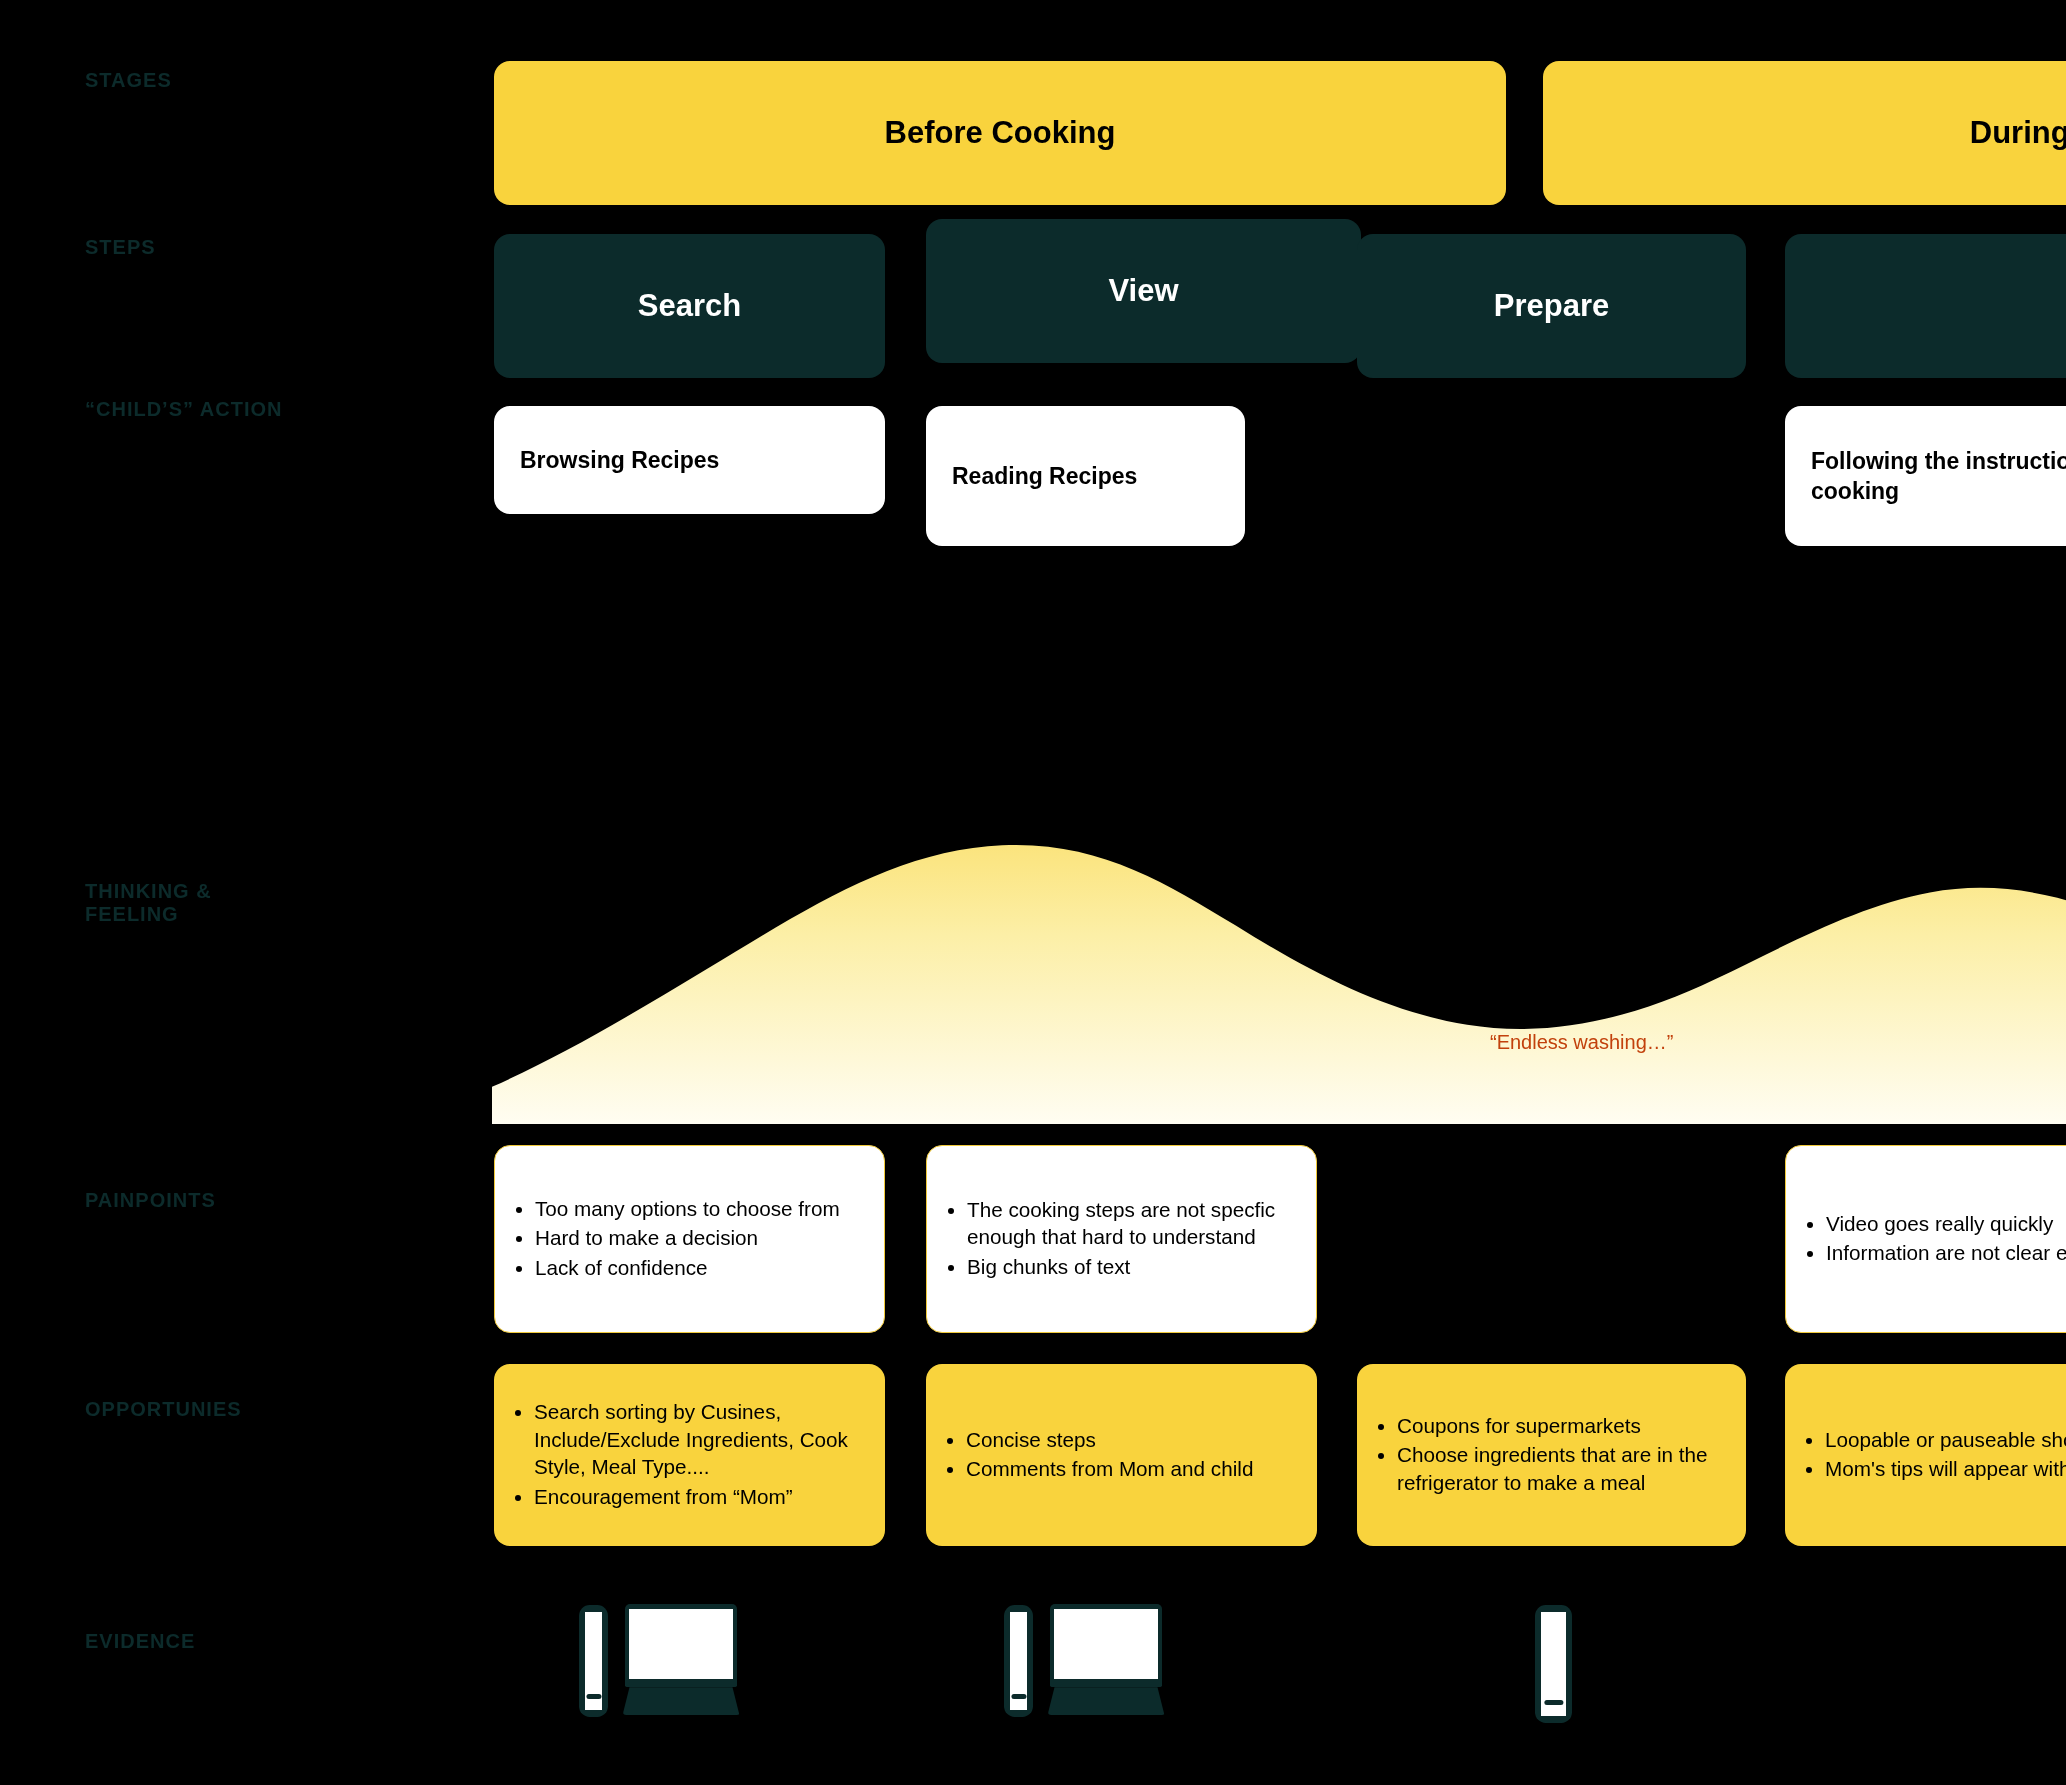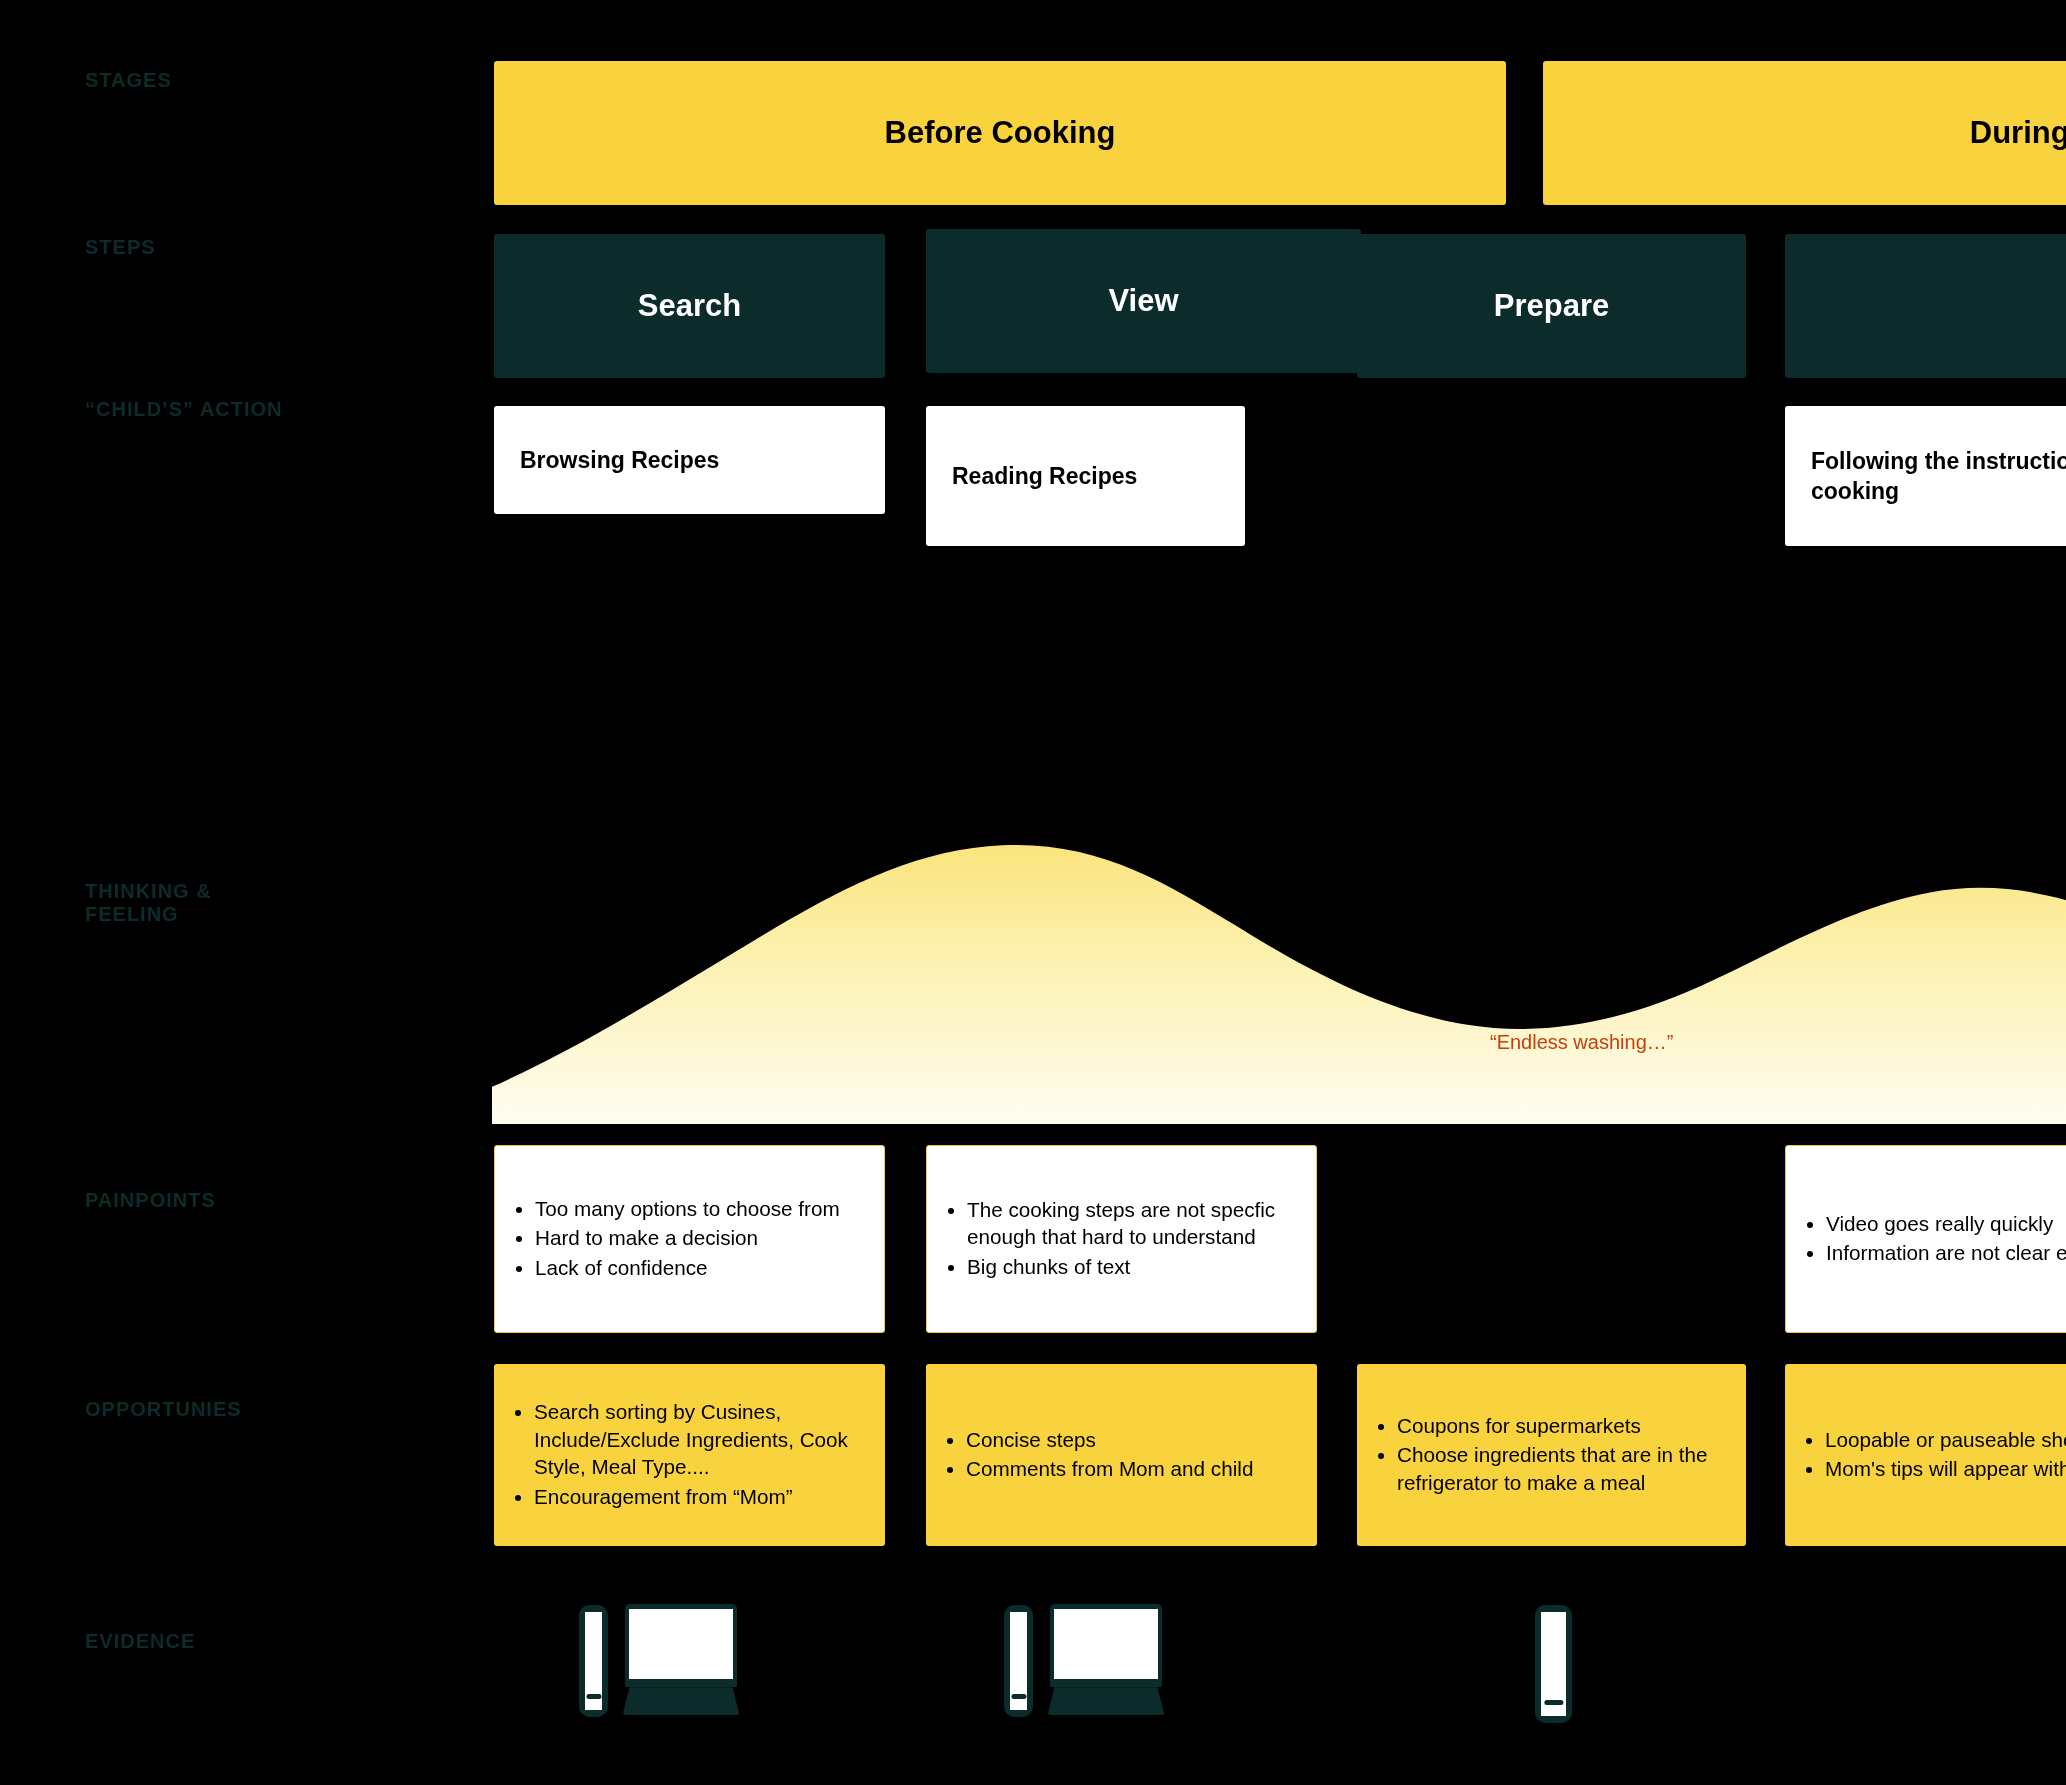--- a/index.html
+++ b/index.html
@@ -5,21 +5,21 @@
   html,body{margin:0;padding:0;background:#000;}
   body{width:3174px;height:1785px;position:relative;overflow:hidden;
        font-family:"Liberation Sans",sans-serif;color:#000;}
   .canvas{position:absolute;inset:0;}
 
   
   .rowlabel{position:absolute;left:85px;color:#0C2B2B;font-weight:bold;
             font-size:20px;letter-spacing:1px;line-height:1.13;white-space:pre-line;}
 
   
-  .card{position:absolute;box-sizing:border-box;border-radius:3px;}
+  .card{position:absolute;box-sizing:border-box;border-radius:16px;}
 
   .stage{background:#F9D33D;display:flex;align-items:center;justify-content:center;}
   .stage .lbl{font-size:31px;font-weight:bold;color:#000;}
 
   .step{background:#0C2B2B;display:flex;align-items:center;justify-content:center;text-align:right;}
   .step .lbl{font-size:31px;font-weight:bold;color:#FFFFFF;}
 
   .action{background:#FFFFFF;display:flex;align-items:center;}
   .action .lbl{font-size:23px;font-weight:bold;color:#000;line-height:1.32;
                padding:0 26px;}
@@ -71,21 +71,21 @@
   <div class="card stage" style="left:494px;top:61px;width:1012px;height:144px">
     <span class="lbl">Before Cooking</span>
   </div>
   <div class="card stage" style="left:1543px;top:61px;width:1086px;height:144px">
     <span class="lbl">During Cooking</span>
   </div>
 
   <div class="card step" style="left:494px;top:234px;width:391px;height:144px">
     <span class="lbl">Search</span>
   </div>
-  <div class="card step" style="left:926px;top:229px;width:435px;height:144px">
+  <div class="card step" style="left:926px;top:219px;width:435px;height:144px">
     <span class="lbl">View</span>
   </div>
   <div class="card step" style="left:1357px;top:234px;width:389px;height:144px">
     <span class="lbl">Prepare</span>
   </div>
   <div class="card step" style="left:1785px;top:234px;width:844px;height:144px">
     
   </div>
 
   <div class="card action" style="left:494px;top:406px;width:391px;height:108px">

